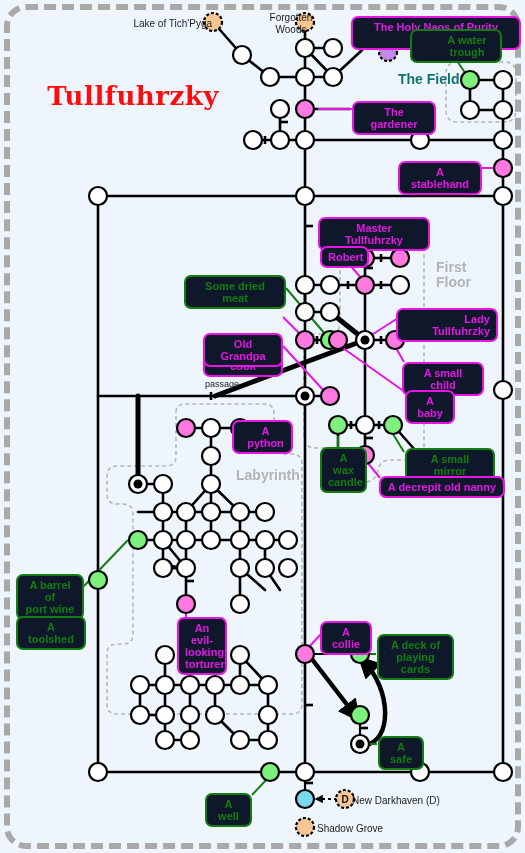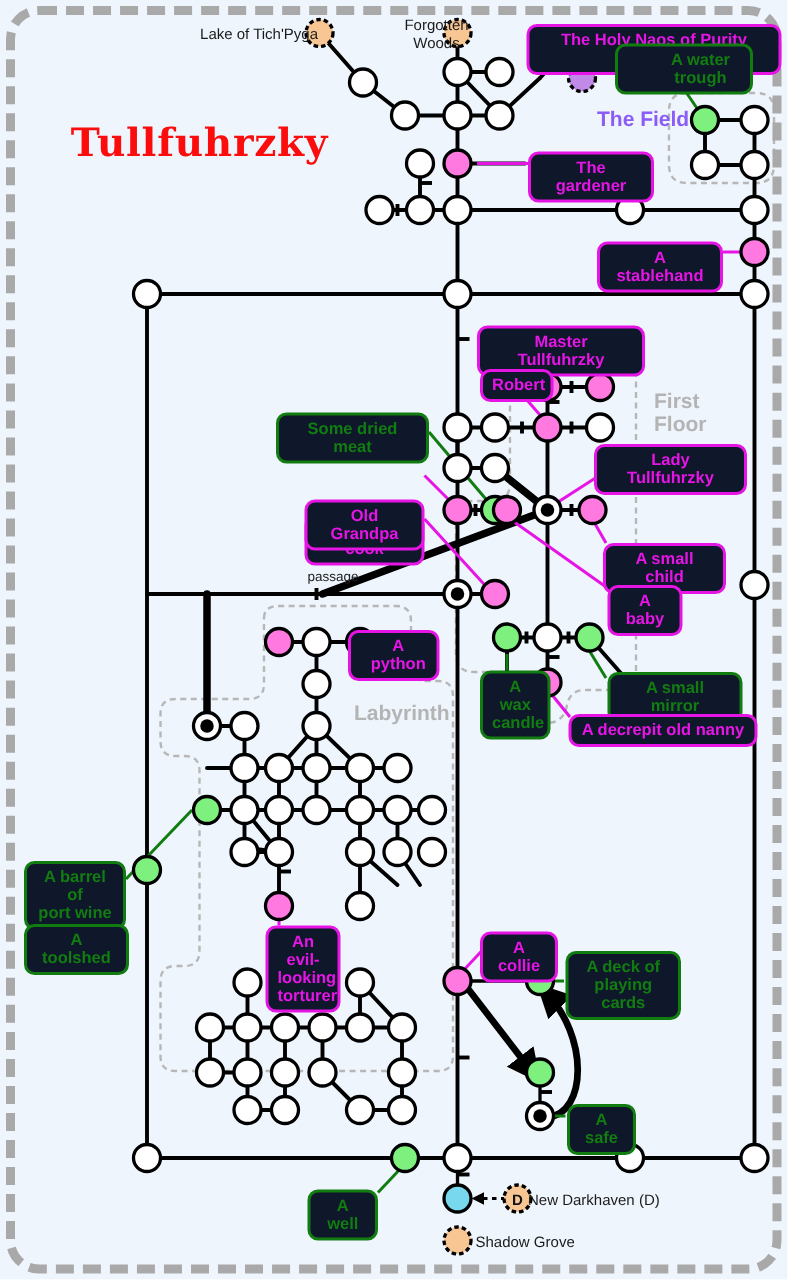--- a/index.html
+++ b/index.html
@@ -428,35 +428,35 @@
   <div class="passage-lbl" style="left:205px;top:379px;">passage</div>
 
   <div id="plain-labels">
       <div class="plain" style="left: 112px; top: 18px; width: 100px; text-align: right;">Lake of Tich'Pyga</div>
       <div class="plain" style="left: 262px; top: 12px; width: 58px; text-align: center;">Forgotten
 Woods</div>
       <div class="plain" style="left: 352px; top: 795px; width: 120px; text-align: left;">New Darkhaven (D)</div>
       <div class="plain" style="left: 317px; top: 823px; width: 110px; text-align: left;">Shadow Grove</div>
     </div>
   <div id="zone-labels">
-      <div class="zone" style="left: 398px; top: 72px; color: #8b5cf6;">The Field</div>
+      <div class="zone" style="left: 398px; top: 72px; color: #0f766e;">The Field</div>
       <div class="zone" style="left: 436px; top: 260px; color: rgb(180, 180, 180);">First
 Floor</div>
       <div class="zone" style="left: 236px; top: 468px; color: rgb(180, 180, 180);">Labyrinth</div>
     </div>
   <div id="callout-labels">
       <div class="lbl magenta" style="left: 351px; top: 16px; width: 170px;">The Holy Naos of Purity (Sh'Vath)</div>
       <div class="lbl green" style="left: 410px; top: 29px; width: 92px; padding-left: 28px;">A water trough</div>
       <div class="lbl magenta" style="left: 352px; top: 101px; width: 84px;">The gardener</div>
       <div class="lbl magenta" style="left: 398px; top: 161px; width: 84px;">A stablehand</div>
       <div class="lbl magenta" style="left: 318px; top: 217px; width: 112px;">Master Tullfuhrzky</div>
       <div class="lbl magenta" style="left: 320px; top: 246px; width: 49px;">Robert</div>
       <div class="lbl green" style="left: 184px; top: 275px; width: 102px;">Some dried meat</div>
       <div class="lbl magenta" style="left: 203px; top: 304px; width: 80px; margin-top: 39px;">The fat cook</div>
-      <div class="lbl magenta" style="left: 396px; top: 296px; width: 102px;">Lady Tullfuhrzky</div>
+      <div class="lbl magenta" style="left: 396px; top: 308px; width: 102px; text-align: right;">Lady Tullfuhrzky</div>
       <div class="lbl magenta" style="left: 203px; top: 333px; width: 80px;">Old Grandpa</div>
       <div class="lbl magenta" style="left: 402px; top: 362px; width: 82px;">A small child</div>
       <div class="lbl magenta" style="left: 405px; top: 390px; width: 50px;">A baby</div>
       <div class="lbl magenta" style="left: 232px; top: 420px; width: 61px; padding-left: 12px;">A python</div>
       <div class="lbl green" style="left: 320px; top: 447px; width: 47px;">A wax
 candle</div>
       <div class="lbl green" style="left: 405px; top: 448px; width: 90px;">A small mirror</div>
       <div class="lbl magenta" style="left: 379px; top: 476px; width: 126px;">A decrepit old nanny</div>
       <div class="lbl green" style="left: 16px; top: 574px; width: 68px;">A barrel of
 port wine</div>

